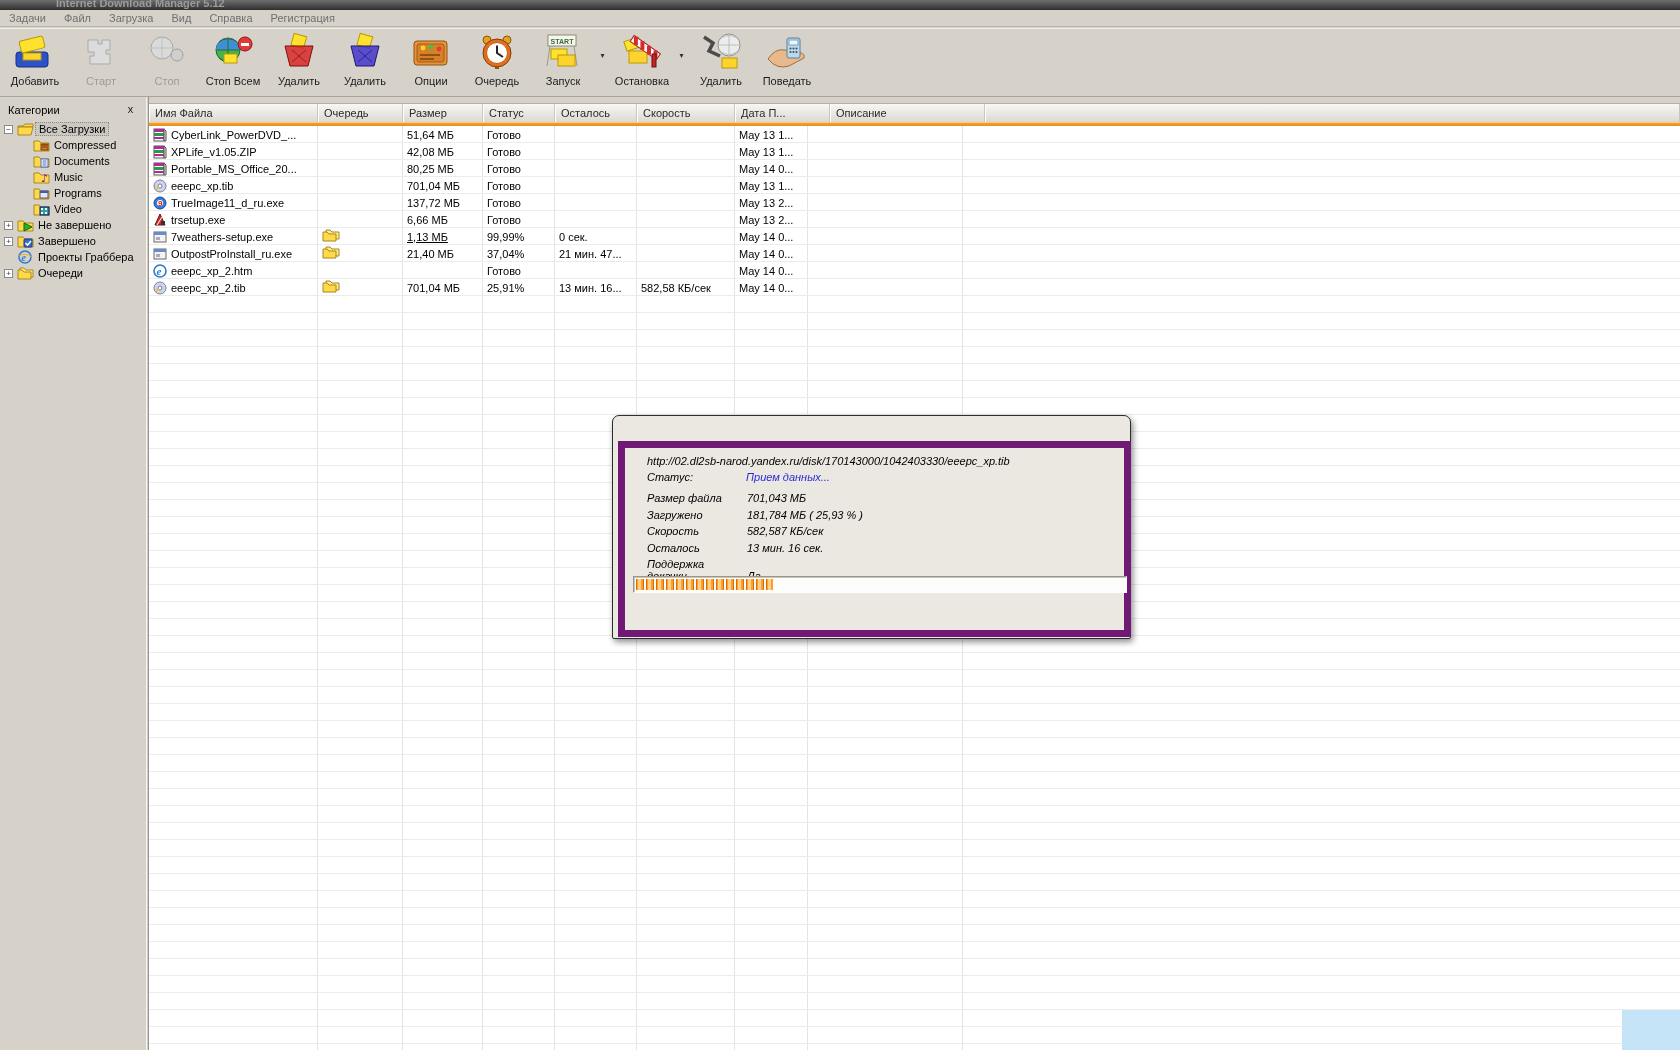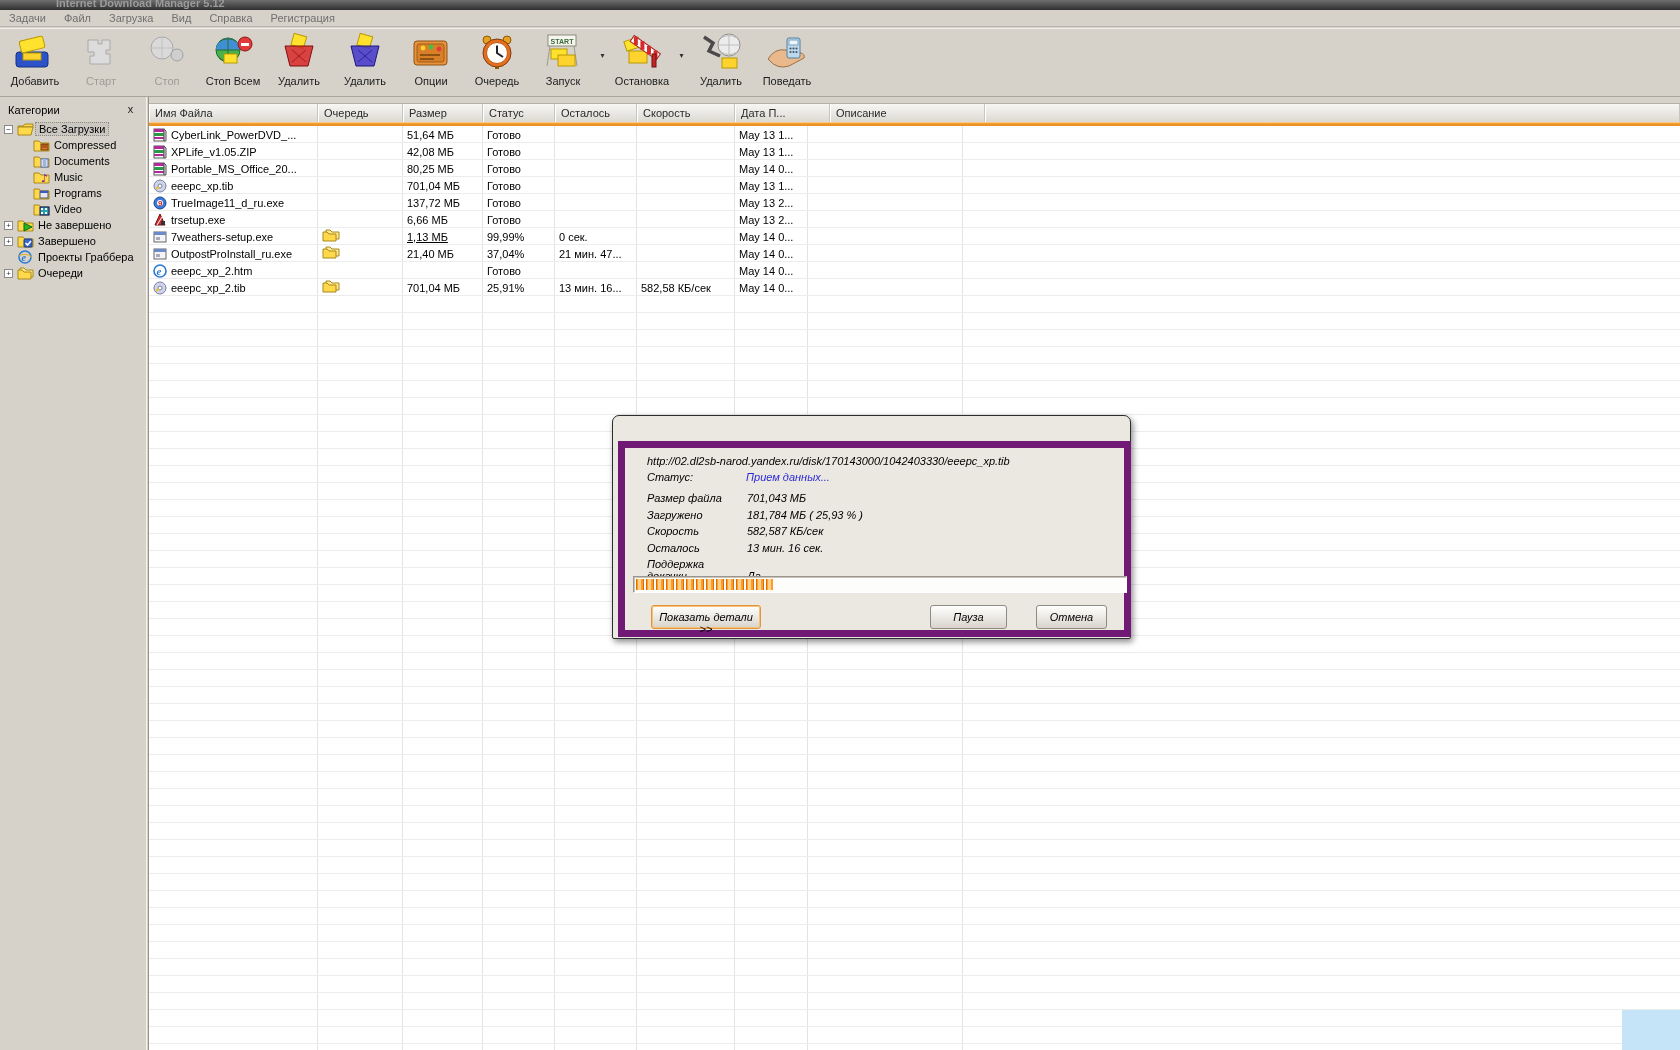--- a/index.html
+++ b/index.html
@@ -1125,19 +1125,14 @@
     <div class="dlg-fields">
       <div class="drow"><span class="dlabel">Размер файла</span><span class="dvalue">701,043 МБ</span></div>
       <div class="drow"><span class="dlabel">Загружено</span><span class="dvalue">181,784 МБ  ( 25,93 % )</span></div>
       <div class="drow"><span class="dlabel">Скорость</span><span class="dvalue">582,587 КБ/сек</span></div>
       <div class="drow"><span class="dlabel">Осталось</span><span class="dvalue">13 мин. 16 сек.</span></div>
       <div class="drow"><span class="dlabel">Поддержка докачки</span><span class="dvalue">Да</span></div>
     </div>
     <div class="dlg-progress">
       <div class="pfill" id="pfill" style="width: 28%;"></div>
     </div>
-    <div class="dlg-buttonrow">
-      <div class="dbtn details">Показать детали &gt;&gt;</div>
-      <div class="dbtn pause">Пауза</div>
-      <div class="dbtn cancel">Отмена</div>
-    </div>
   </div>
 </div>
 
 </body></html>

